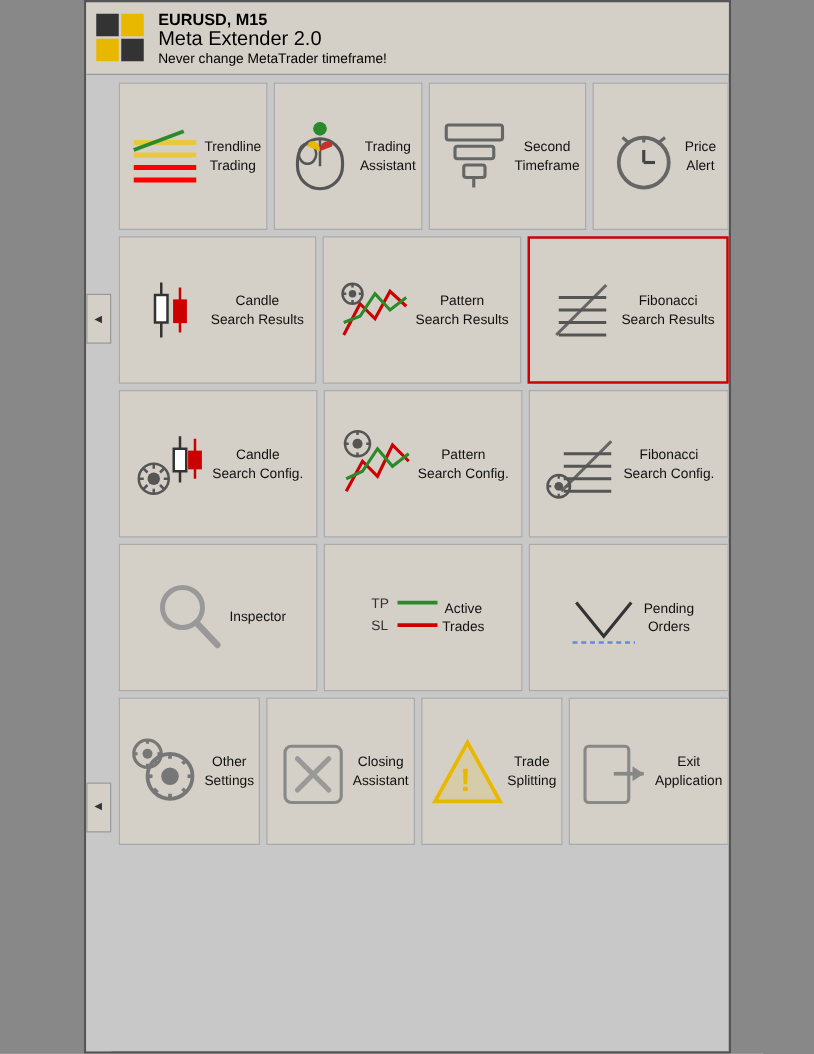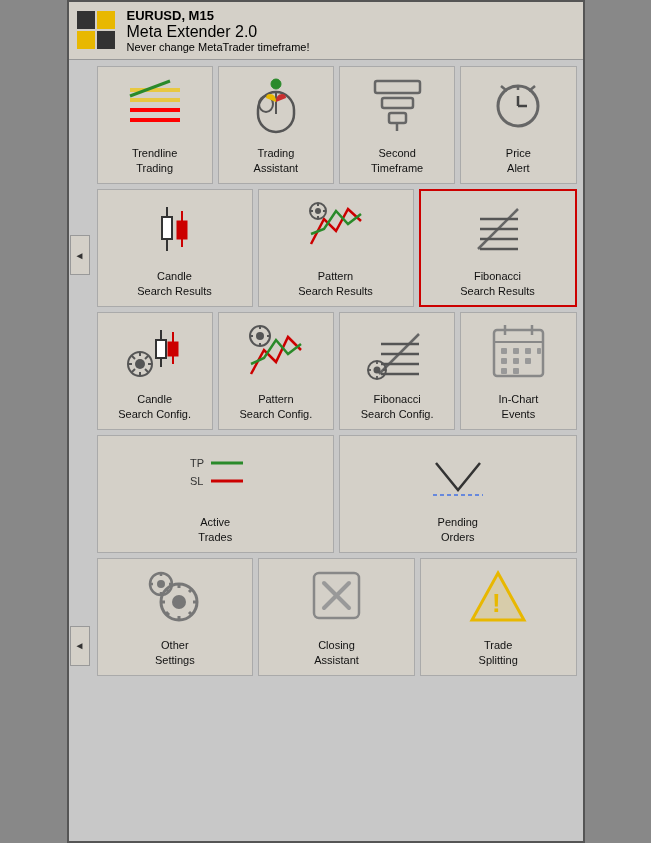--- a/index.html
+++ b/index.html
@@ -84,37 +84,37 @@
     .grid-row {
       display: flex;
       gap: 5px;
     }
     .grid-cell {
       flex: 1;
       background: #d4d0c8;
       border: 1px solid #aaa;
       border-radius: 0;
       display: flex;
-      flex-direction: column;
+      flex-direction: row;
       align-items: center;
       justify-content: center;
       padding: 6px 4px 5px;
       cursor: pointer;
       min-height: 118px;
       position: relative;
     }
     .grid-cell.active-red {
       border: 2.5px solid #cc0000;
       background: #d4d0c8;
     }
     .grid-cell .icon-area {
       width: 64px;
       height: 64px;
       display: flex;
-      align-items: flex-start;
+      align-items: flex-end;
       justify-content: center;
       margin-bottom: 6px;
     }
     .grid-cell .label {
       font-size: 11px;
       color: #111;
       text-align: center;
       line-height: 1.3;
     }
 
@@ -297,44 +297,32 @@
               <circle cx="10" cy="48" r="9" fill="none" stroke="#555" stroke-width="2"></circle>
               <circle cx="10" cy="48" r="3.5" fill="#555"></circle>
               <line x1="10" y1="39" x2="10" y2="42" stroke="#555" stroke-width="1.8"></line>
               <line x1="10" y1="54" x2="10" y2="57" stroke="#555" stroke-width="1.8"></line>
               <line x1="1" y1="48" x2="4" y2="48" stroke="#555" stroke-width="1.8"></line>
               <line x1="16" y1="48" x2="19" y2="48" stroke="#555" stroke-width="1.8"></line>
             </svg>
           </div>
           <span class="label">Fibonacci<br>Search Config.</span>
         </div>
-        <div class="grid-cell">
-          <div class="icon-area">
-            <svg width="55" height="58" viewBox="0 0 55 58">
-              <rect x="3" y="8" width="49" height="46" rx="3" fill="none" stroke="#888" stroke-width="2.5"></rect>
-              <line x1="3" y1="20" x2="52" y2="20" stroke="#888" stroke-width="2"></line>
-              <line x1="14" y1="3" x2="14" y2="13" stroke="#888" stroke-width="2.5"></line>
-              <line x1="41" y1="3" x2="41" y2="13" stroke="#888" stroke-width="2.5"></line>
-
-              <rect x="10" y="26" width="6" height="6" rx="1" fill="#999"></rect>
-              <rect x="22" y="26" width="6" height="6" rx="1" fill="#999"></rect>
-              <rect x="34" y="26" width="6" height="6" rx="1" fill="#999"></rect>
-              <rect x="46" y="26" width="4" height="6" rx="1" fill="#999"></rect>
-              <rect x="10" y="36" width="6" height="6" rx="1" fill="#999"></rect>
-              <rect x="22" y="36" width="6" height="6" rx="1" fill="#999"></rect>
-              <rect x="34" y="36" width="6" height="6" rx="1" fill="#999"></rect>
-              <rect x="10" y="46" width="6" height="6" rx="1" fill="#999"></rect>
-              <rect x="22" y="46" width="6" height="6" rx="1" fill="#999"></rect>
-            </svg>
-          </div>
-          <span class="label">In-Chart<br>Events</span>
-        </div>
       </div>
 
       <div class="grid-row">
+        <div class="grid-cell">
+          <div class="icon-area">
+            <svg width="55" height="60" viewBox="0 0 55 60">
+              <circle cx="22" cy="22" r="16" fill="none" stroke="#999" stroke-width="4"></circle>
+              <line x1="33" y1="34" x2="50" y2="52" stroke="#999" stroke-width="5" stroke-linecap="round"></line>
+            </svg>
+          </div>
+          <span class="label">Inspector</span>
+        </div>
         <div class="grid-cell">
           <div class="icon-area">
             <svg width="60" height="60" viewBox="0 0 60 60">
 
               <text x="5" y="22" font-size="11" fill="#333" font-family="Arial">TP</text>
               <line x1="26" y1="18" x2="58" y2="18" stroke="#2a8a2a" stroke-width="3"></line>
 
               <text x="5" y="40" font-size="11" fill="#333" font-family="Arial">SL</text>
               <line x1="26" y1="36" x2="58" y2="36" stroke="#c00" stroke-width="3"></line>
             </svg>
@@ -392,17 +380,28 @@
         <div class="grid-cell">
           <div class="icon-area">
             <svg width="60" height="58" viewBox="0 0 60 58">
               <polygon points="30,5 56,52 4,52" fill="none" stroke="#e8b800" stroke-width="3"></polygon>
               <polygon points="30,5 56,52 4,52" fill="#e8b800" opacity="0.15"></polygon>
               <text x="24" y="44" font-size="26" font-weight="bold" fill="#e8b800" font-family="Arial">!</text>
             </svg>
           </div>
           <span class="label">Trade<br>Splitting</span>
         </div>
+        <div class="grid-cell">
+          <div class="icon-area">
+            <svg width="58" height="55" viewBox="0 0 58 55">
+              <rect x="5" y="5" width="35" height="45" rx="3" fill="none" stroke="#888" stroke-width="2.5"></rect>
+
+              <line x1="28" y1="27" x2="52" y2="27" stroke="#888" stroke-width="3"></line>
+              <polygon points="52,27 43,21 43,33" fill="#888"></polygon>
+            </svg>
+          </div>
+          <span class="label">Exit<br>Application</span>
+        </div>
       </div>
 
     </div>
   </div>
 </div>
 
 </body></html>

